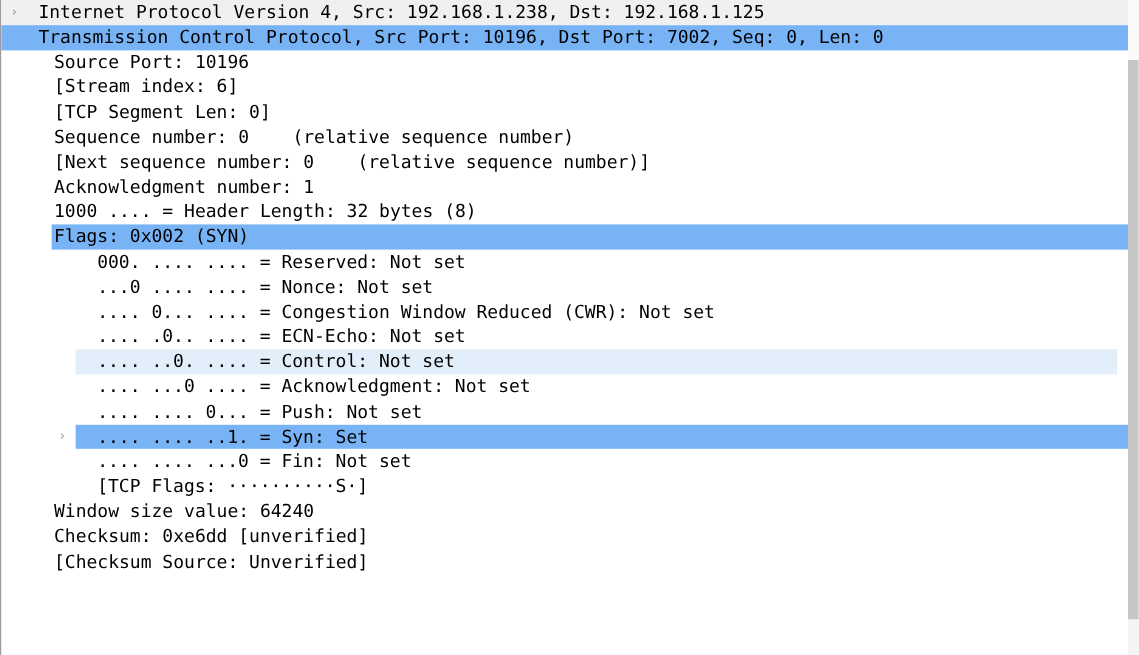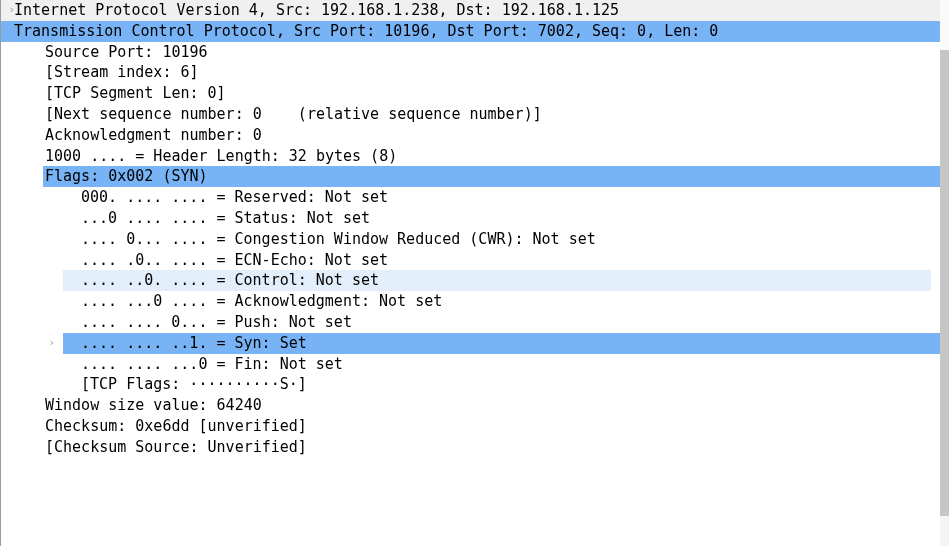--- a/index.html
+++ b/index.html
@@ -63,21 +63,21 @@
   .twisty.open   { color: #3d3d3d; }
   .tw-i0 { left: 4px; }
   .tw-i2 { left: 24px; }
   .tw-i3 { left: 44px; }
 
   .label {
     position: relative;
     z-index: 1;
     white-space: pre;
   }
-  .i0 { padding-left: 13px; }
+  .i0 { padding-left: 31px; }
   .i2 { padding-left: 44px; text-align: right; }
   .i3 { padding-left: 80px; }
 
   .scrollbar {
     position: absolute;
     top: 0;
     right: 0;
     width: 9px;
     height: 546px;
     background: #f4f4f4;
@@ -103,26 +103,27 @@
 </head>
 <body>
 
 <div id="app">
   <div id="tree">
       <div class="row sel-prev"><div class="rowbg"></div><span class="twisty closed tw-i0">›</span><span class="label i0">Internet Protocol Version 4, Src: 192.168.1.238, Dst: 192.168.1.125</span></div>
       <div class="row sel-blue"><div class="rowbg"></div><span class="twisty open tw-i0">ⱟ</span><span class="label i0">Transmission Control Protocol, Src Port: 10196, Dst Port: 7002, Seq: 0, Len: 0</span></div>
       <div class="row "><div class="rowbg"></div><span class="label i2">Source Port: 10196</span></div>
       <div class="row "><div class="rowbg"></div><span class="label i2">[Stream index: 6]</span></div>
       <div class="row "><div class="rowbg"></div><span class="label i2">[TCP Segment Len: 0]</span></div>
+      <div class="row "><div class="rowbg"></div><span class="label i2">Sequence number: 0    (relative sequence number)</span></div>
       <div class="row "><div class="rowbg"></div><span class="label i2">[Next sequence number: 0    (relative sequence number)]</span></div>
-      <div class="row "><div class="rowbg"></div><span class="label i2">Acknowledgment number: 0</span></div>
+      <div class="row "><div class="rowbg"></div><span class="label i2">Acknowledgment number: 1</span></div>
       <div class="row "><div class="rowbg"></div><span class="label i2">1000 .... = Header Length: 32 bytes (8)</span></div>
       <div class="row sel-blue-i2"><div class="rowbg"></div><span class="twisty open tw-i2">ⱟ</span><span class="label i2">Flags: 0x002 (SYN)</span></div>
       <div class="row "><div class="rowbg"></div><span class="label i3">000. .... .... = Reserved: Not set</span></div>
-      <div class="row "><div class="rowbg"></div><span class="label i3">...0 .... .... = Status: Not set</span></div>
+      <div class="row "><div class="rowbg"></div><span class="label i3">...0 .... .... = Nonce: Not set</span></div>
       <div class="row "><div class="rowbg"></div><span class="label i3">.... 0... .... = Congestion Window Reduced (CWR): Not set</span></div>
       <div class="row "><div class="rowbg"></div><span class="label i3">.... .0.. .... = ECN-Echo: Not set</span></div>
       <div class="row hover-i3"><div class="rowbg"></div><span class="label i3">.... ..0. .... = Control: Not set</span></div>
       <div class="row "><div class="rowbg"></div><span class="label i3">.... ...0 .... = Acknowledgment: Not set</span></div>
       <div class="row "><div class="rowbg"></div><span class="label i3">.... .... 0... = Push: Not set</span></div>
       <div class="row sel-blue-i3"><div class="rowbg"></div><span class="twisty closed tw-i3">›</span><span class="label i3">.... .... ..1. = Syn: Set</span></div>
       <div class="row "><div class="rowbg"></div><span class="label i3">.... .... ...0 = Fin: Not set</span></div>
       <div class="row "><div class="rowbg"></div><span class="label i3">[TCP Flags: ··········S·]</span></div>
       <div class="row "><div class="rowbg"></div><span class="label i2">Window size value: 64240</span></div>
       <div class="row "><div class="rowbg"></div><span class="label i2">Checksum: 0xe6dd [unverified]</span></div>

